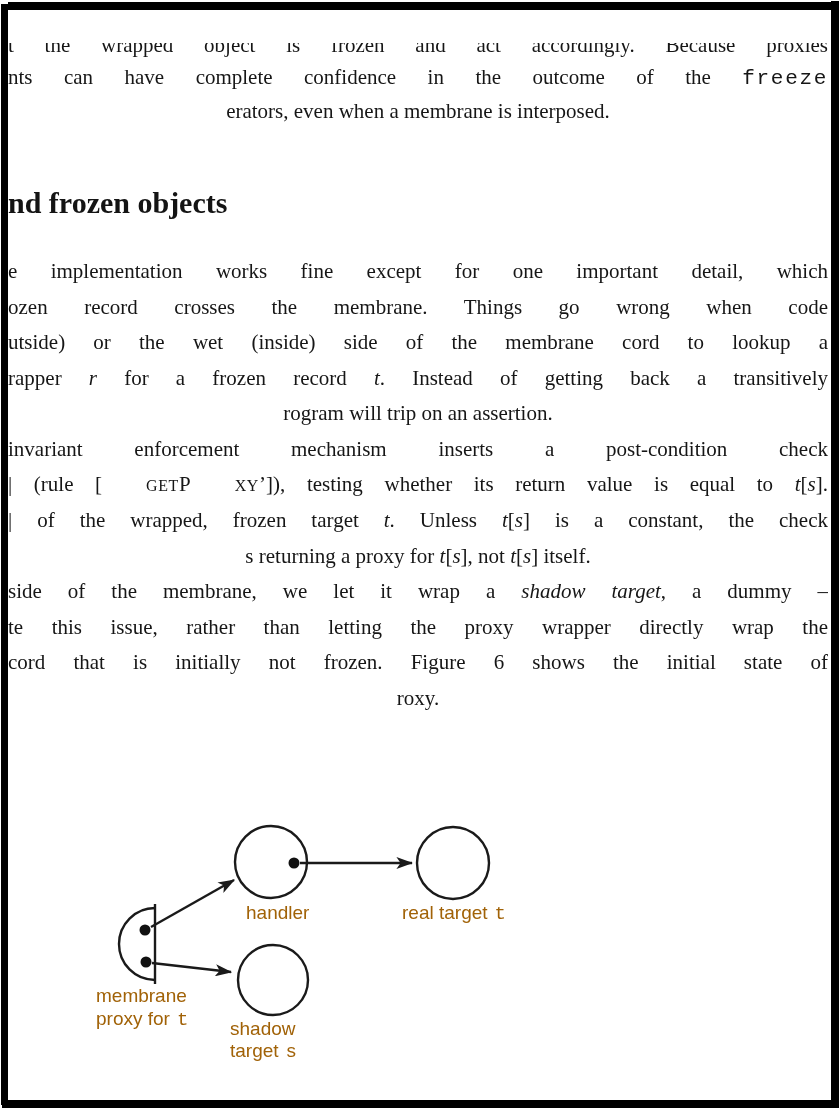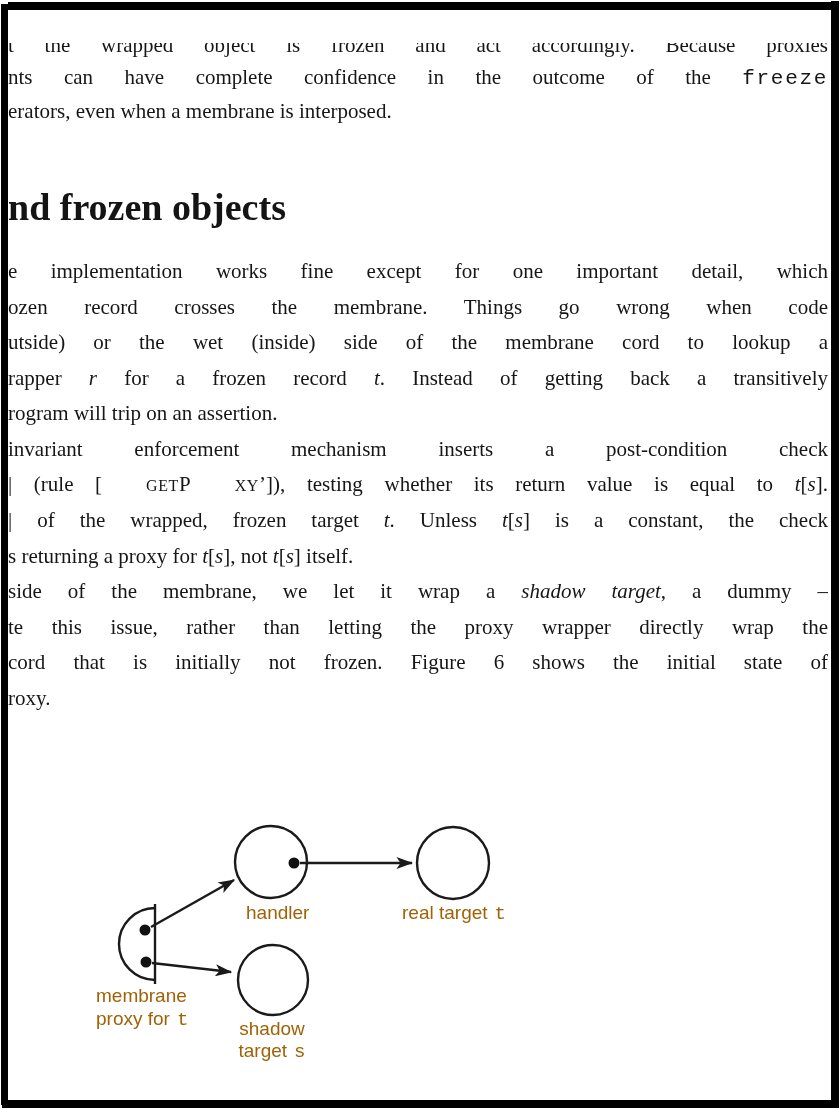--- a/index.html
+++ b/index.html
@@ -17,45 +17,45 @@
 
   
   .textcol{
     position:absolute;left:8px;width:820px;color:#161616;
     font-size:21px;
   }
   #intro{top:29px;line-height:32px;}
   #maintext{top:254px;line-height:35.5px;}
   .tline{overflow:hidden;max-height:36px;}
   .tline.just{text-align:justify;text-align-last:justify;}
-  .tline.last{text-align:left;}
+  .tline.last{text-align:center;}
   .mono{font-family:"Liberation Mono","DejaVu Sans Mono",monospace;letter-spacing:.08em;}
   .it{font-style:italic;}
   .sc{font-size:0.76em;letter-spacing:.04em;margin-left:44px;}
 
   
   #crop-mask{position:absolute;left:8px;top:11px;width:823px;height:32px;background:#ffffff;}
 
   #heading{
     position:absolute;left:8px;top:188px;color:#141414;
-    font-size:38px;font-weight:bold;line-height:1;
+    font-size:30px;font-weight:bold;line-height:1;
   }
 
   
   #figure{position:absolute;left:88px;top:805px;width:420px;height:280px;background:#ffffff;}
   #figure svg{position:absolute;left:0;top:0;}
   .figlabel{
     position:absolute;color:#a16207;
     font-family:"Liberation Sans","DejaVu Sans",sans-serif;
     font-size:19px;line-height:23px;white-space:nowrap;
   }
   #label-handler{left:246px;top:901px;}
   #label-real-target{left:402px;top:901px;}
   #label-membrane{left:96px;top:984px;}
-  #label-shadow{left:230px;top:1018px;width:84px;text-align:center;line-height:21.5px;}
+  #label-shadow{left:230px;top:1018px;width:84px;text-align:left;line-height:21.5px;}
   .codelabel{font-family:"Liberation Mono","DejaVu Sans Mono",monospace;margin-left:7px;font-size:19px;}
 </style>
 </head>
 <body>
 
 <div id="intro" class="textcol">
     <div class="tline just"><span>t the wrapped object is frozen and act accordingly. Because proxies</span></div>
     <div class="tline just"><span>nts can have complete confidence in the outcome of the </span><span class="mono">freeze</span></div>
     <div class="tline last"><span>erators, even when a membrane is interposed.</span></div>
   </div>

